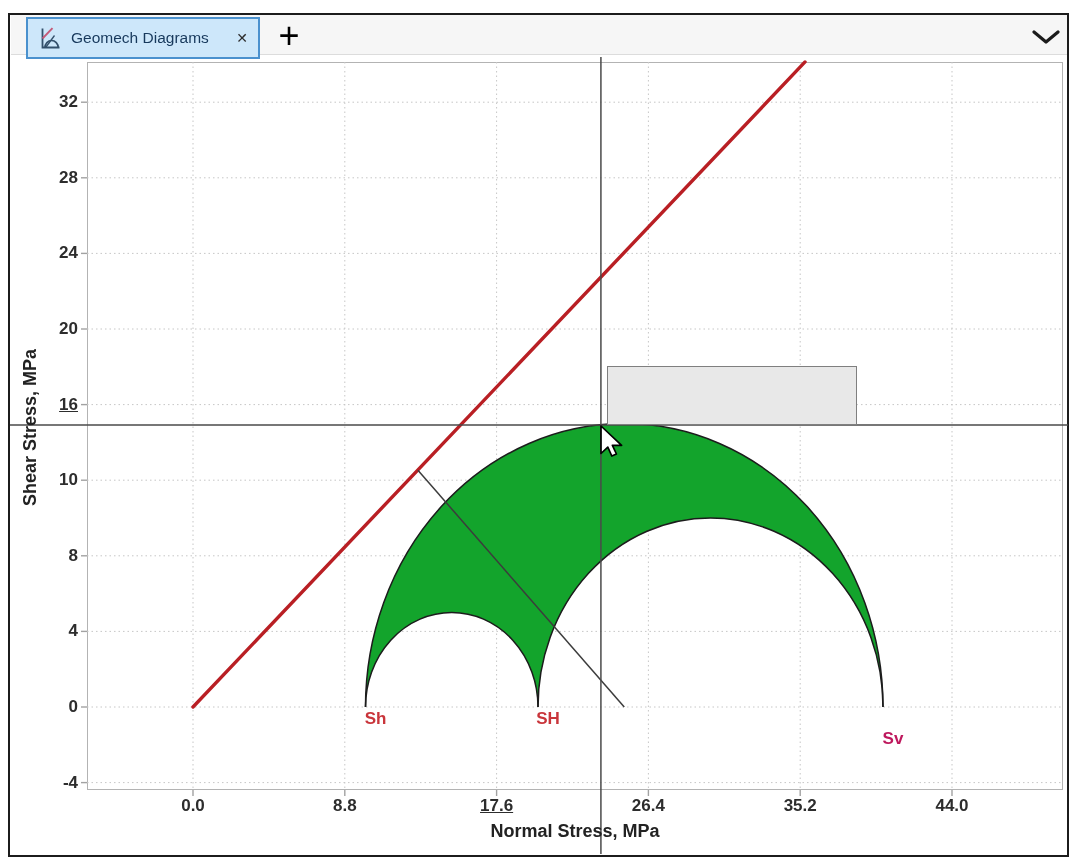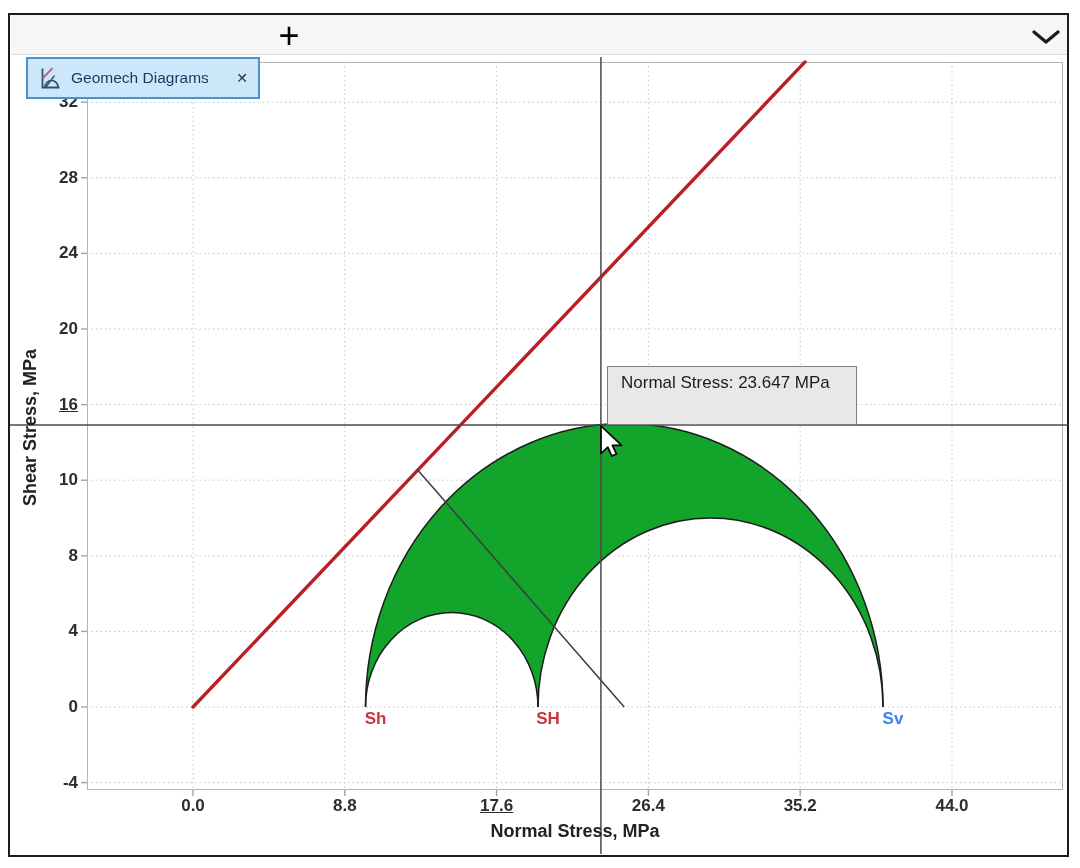--- a/index.html
+++ b/index.html
@@ -7,21 +7,21 @@
   .stage{position:relative;width:1080px;height:868px;background:#fff;overflow:hidden;
          font-family:"Liberation Sans",sans-serif;}
   
   .frame{position:absolute;left:8px;top:13px;width:1061px;height:844px;
          border:2.5px solid #1c1c1c;box-sizing:border-box;background:#fff;}
   
   .tabstrip{position:absolute;left:11px;top:15px;width:1056px;height:40px;
             background:#f6f6f6;border-bottom:1px solid #dcdcdc;box-sizing:border-box;}
   .tab{position:absolute;left:26px;top:17px;width:234px;height:42px;
        background:#cde7fa;border:2px solid #4a91ce;box-sizing:border-box;
-       display:flex;align-items:center;padding:0 10px;gap:9px;z-index:3;margin-top:40px;}
+       display:flex;align-items:center;padding:0 10px;gap:9px;z-index:3;}
   .tab-label{font-size:15.5px;color:#17395c;white-space:nowrap;}
   .tab-close{margin-left:auto;font-size:14px;color:#2d2d2d;line-height:1;}
   .newtab{position:absolute;left:268px;top:15px;width:42px;height:42px;z-index:3;
           display:flex;align-items:center;justify-content:center;
           font-size:36px;font-weight:300;color:#000;}
   .chev{position:absolute;left:1032px;top:30px;z-index:3;}
   
   .plotrect{position:absolute;left:87px;top:62px;width:976px;height:728px;
             border:1px solid #b3b3b3;box-sizing:border-box;background:#fff;}
   #plot-svg{position:absolute;left:0;top:0;}
@@ -135,24 +135,23 @@
       <div class="ylab" style="left: 34px; top: 619.4px;">4</div>
       <div class="ylab" style="left: 34px; top: 543.8px;">8</div>
       <div class="ylab" style="left: 34px; top: 468.2px;">10</div>
       <div class="ylab" style="left: 34px; top: 392.6px; text-decoration: underline;">16</div>
       <div class="ylab" style="left: 34px; top: 317px;">20</div>
       <div class="ylab" style="left: 34px; top: 241.4px;">24</div>
       <div class="ylab" style="left: 34px; top: 165.8px;">28</div>
       <div class="ylab" style="left: 34px; top: 90.2px;">32</div>
       <div class="slab" style="left: 353.5px; top: 709px; color: rgb(201, 53, 59);">Sh</div>
       <div class="slab" style="left: 526px; top: 709px; color: rgb(201, 53, 59);">SH</div>
-      <div class="slab" style="left: 871px; top: 709px; color: #3b82f6;">Sv</div>
+      <div class="slab" style="left: 871px; top: 729px; color: #be185d;">Sv</div>
     </div>
 
   <div class="tooltip">
-    <div>Normal Stress: 23.647 MPa</div>
   </div>
 
   <svg class="cursor" width="26" height="35" viewBox="0 0 26 35">
     <path d="M1 1 L1 28.5 L7.8 22.2 L11.8 31 L16.4 29 L12.4 20.3 L21.6 20.3 Z" fill="#ffffff" stroke="#000000" stroke-width="1.7" stroke-linejoin="round"></path>
   </svg>
 
 </div>
 
 </body></html>

